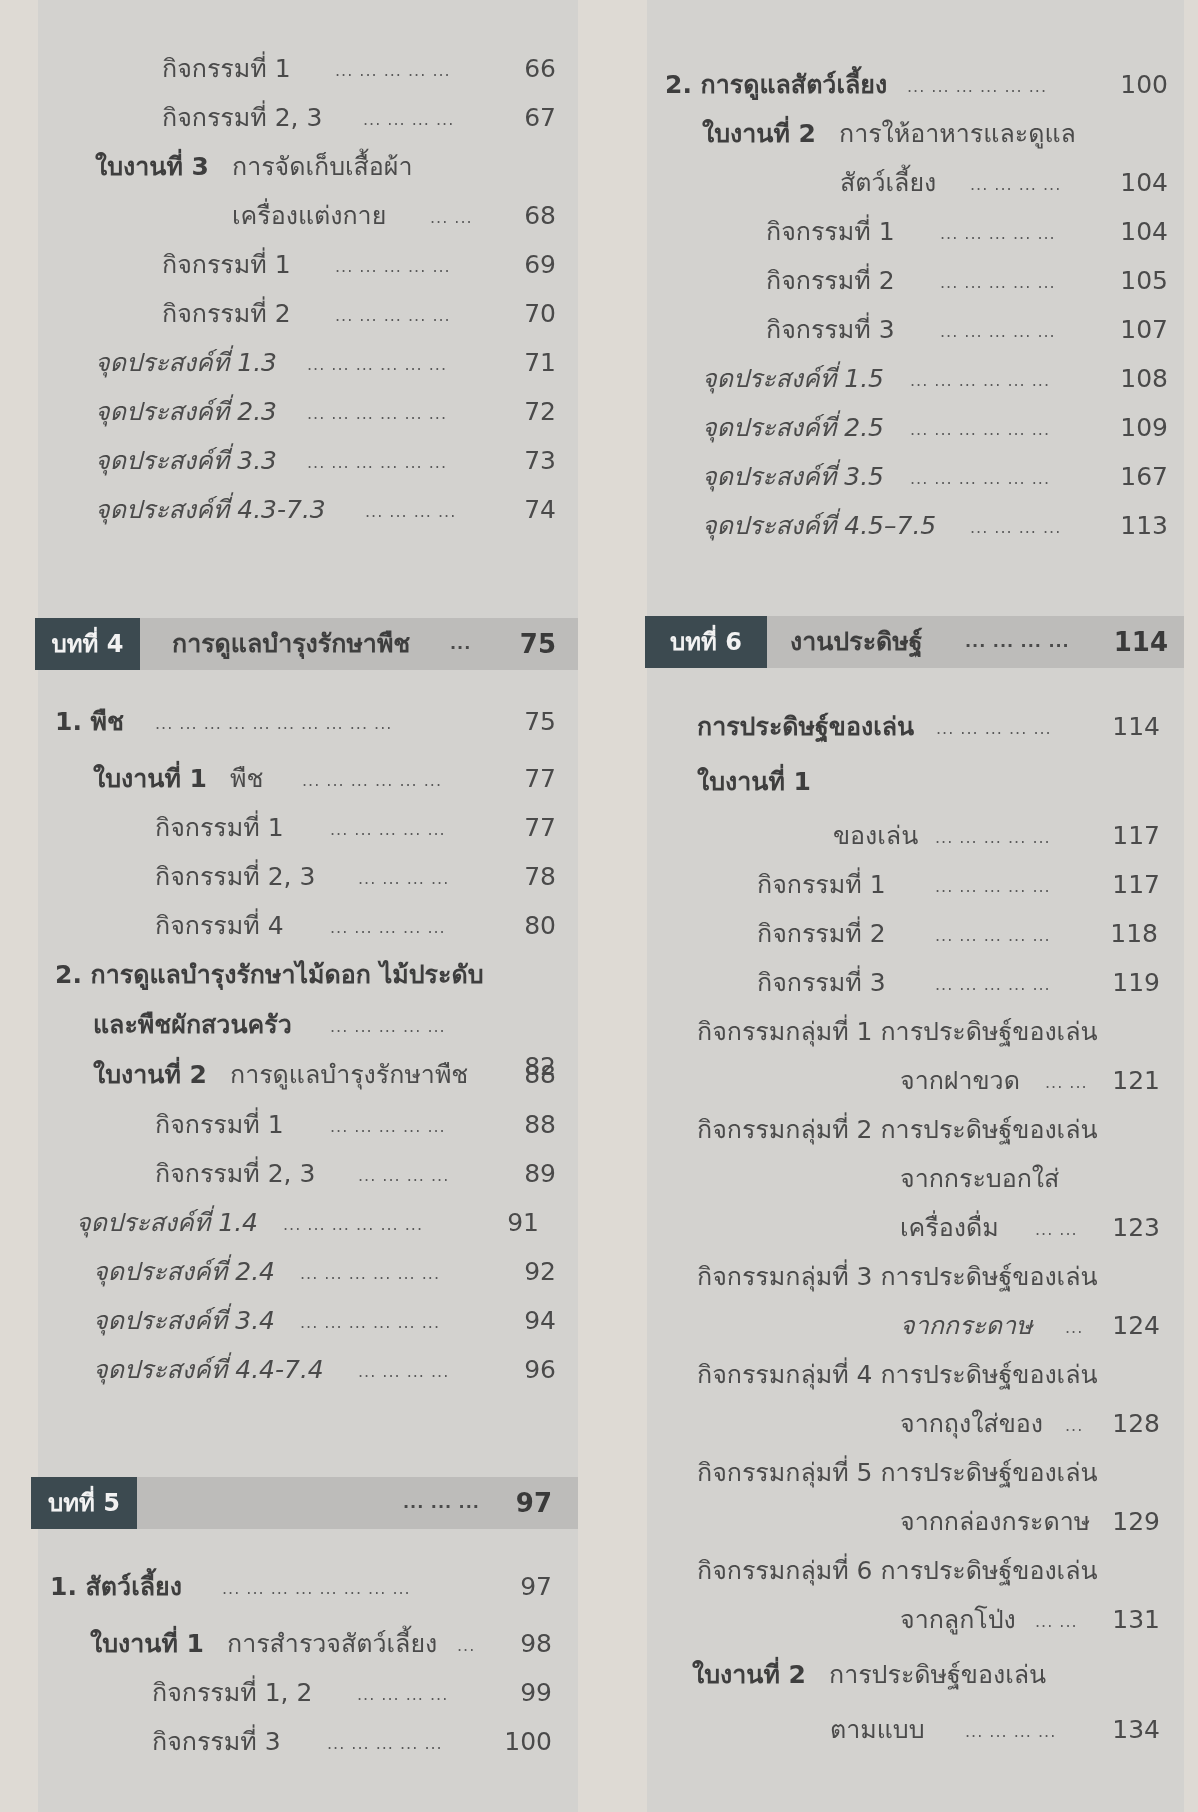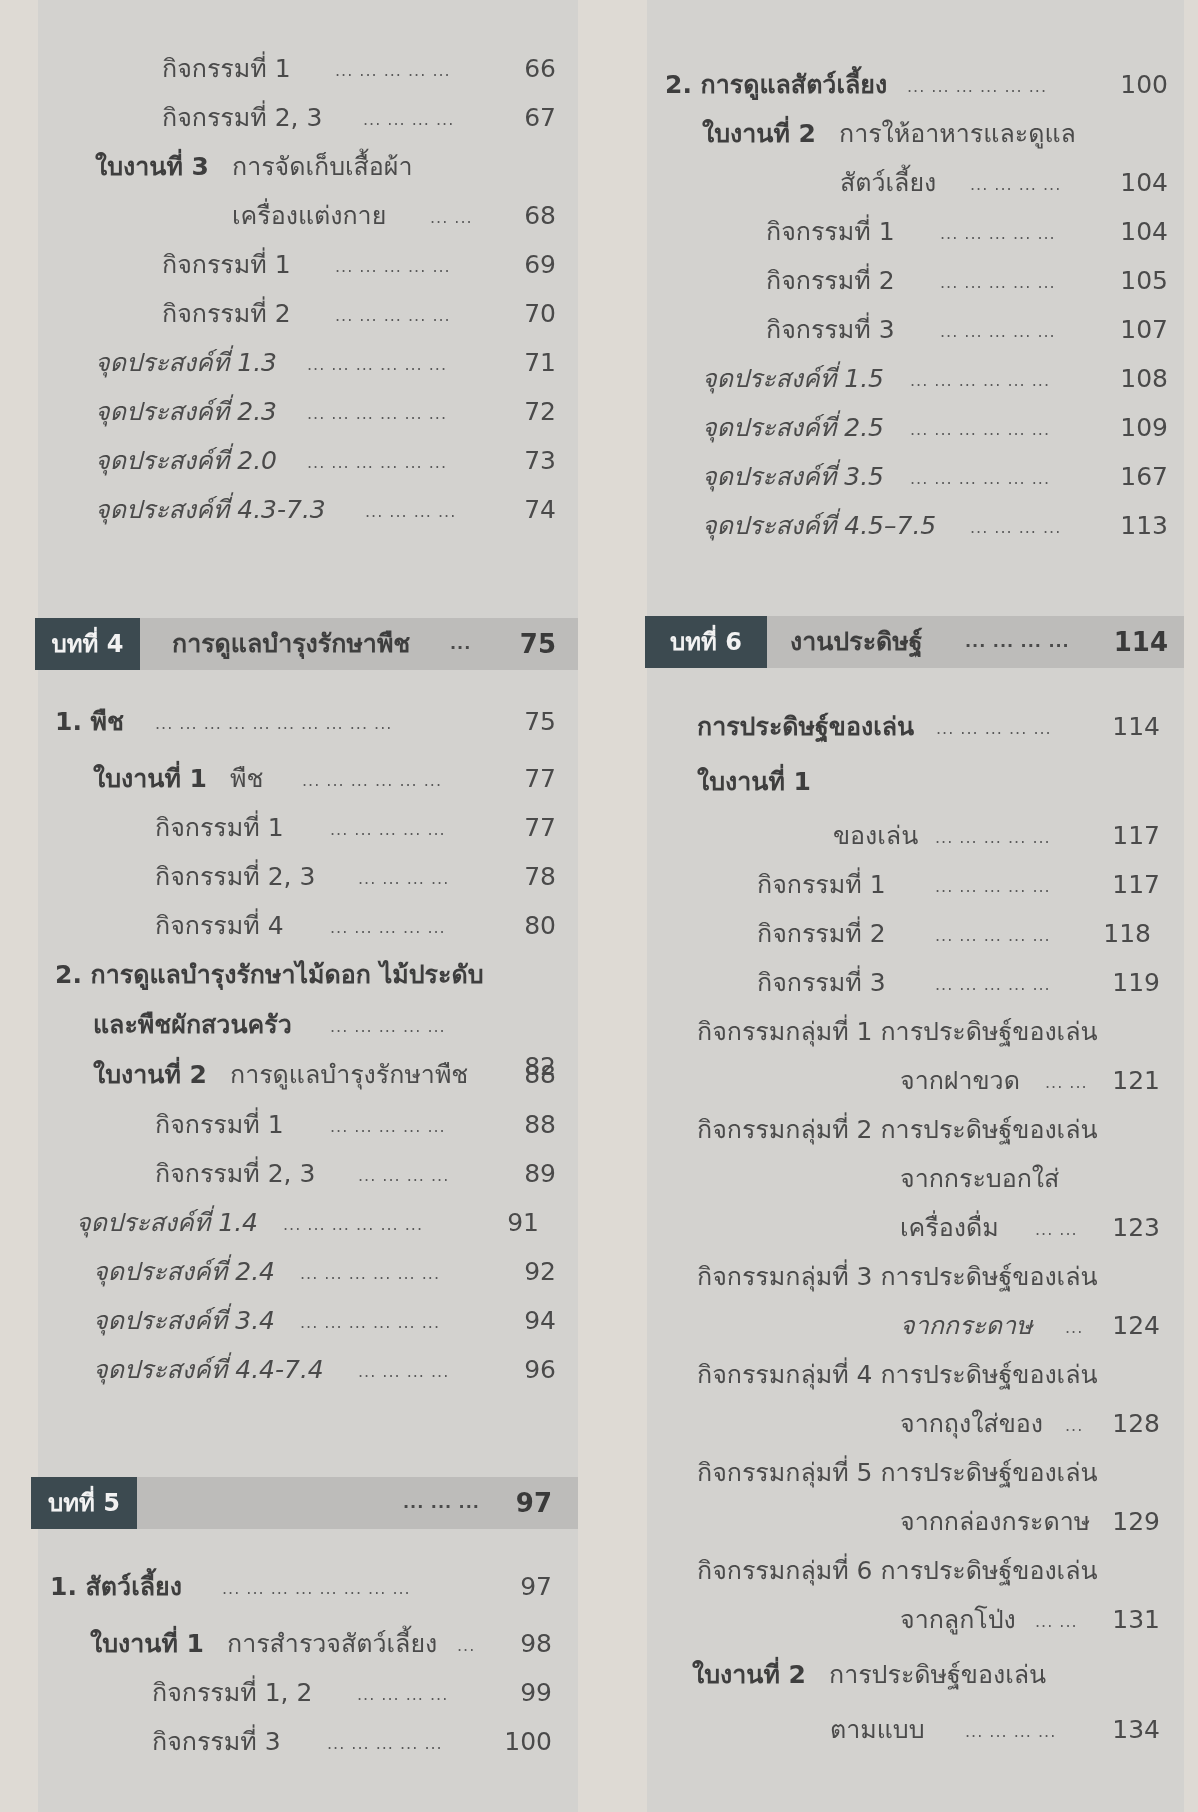--- a/index.html
+++ b/index.html
@@ -92,21 +92,21 @@
       <span class="label italic" style="left:0px;">จุดประสงค์ที่ 1.3</span>
       <span class="dots" style="left:212px;top:2px;">... ... ... ... ... ...</span>
       <span class="page" style="right:0;">71</span>
     </div>
     <div class="row" style="left:95px;top:395px;width:461px;height:34px;">
       <span class="label italic" style="left:0px;">จุดประสงค์ที่ 2.3</span>
       <span class="dots" style="left:212px;top:2px;">... ... ... ... ... ...</span>
       <span class="page" style="right:0;">72</span>
     </div>
     <div class="row" style="left:95px;top:444px;width:461px;height:34px;">
-      <span class="label italic" style="left:0px;">จุดประสงค์ที่ 2.0</span>
+      <span class="label italic" style="left:0px;">จุดประสงค์ที่ 3.3</span>
       <span class="dots" style="left:212px;top:2px;">... ... ... ... ... ...</span>
       <span class="page" style="right:0;">73</span>
     </div>
     <div class="row" style="left:95px;top:493px;width:461px;height:34px;">
       <span class="label italic" style="left:0px;">จุดประสงค์ที่ 4.3-7.3</span>
       <span class="dots" style="left:270px;top:2px;">... ... ... ...</span>
       <span class="page" style="right:0;">74</span>
     </div>
     <div class="row" style="left:55px;top:705px;width:501px;height:34px;">
       <span class="label bold" style="left:0px;">1.  พืช</span>
@@ -261,21 +261,21 @@
       <span class="page" style="right:0;">117</span>
     </div>
     <div class="row" style="left:757px;top:868px;width:403px;height:34px;">
       <span class="label" style="left:0px;">กิจกรรมที่ 1</span>
       <span class="dots" style="left:178px;top:2px;">... ... ... ... ...</span>
       <span class="page" style="right:0;">117</span>
     </div>
     <div class="row" style="left:757px;top:917px;width:403px;height:34px;">
       <span class="label" style="left:0px;">กิจกรรมที่ 2</span>
       <span class="dots" style="left:178px;top:2px;">... ... ... ... ...</span>
-      <span class="page" style="right:9px;">118</span>
+      <span class="page" style="right:2px;">118</span>
     </div>
     <div class="row" style="left:757px;top:966px;width:403px;height:34px;">
       <span class="label" style="left:0px;">กิจกรรมที่ 3</span>
       <span class="dots" style="left:178px;top:2px;">... ... ... ... ...</span>
       <span class="page" style="right:0;">119</span>
     </div>
     <div class="row" style="left:697px;top:1015px;width:463px;height:34px;">
       <span class="label" style="left:0px;">กิจกรรมกลุ่มที่ 1  การประดิษฐ์ของเล่น</span>
     </div>
     <div class="row" style="left:900px;top:1064px;width:260px;height:34px;">

